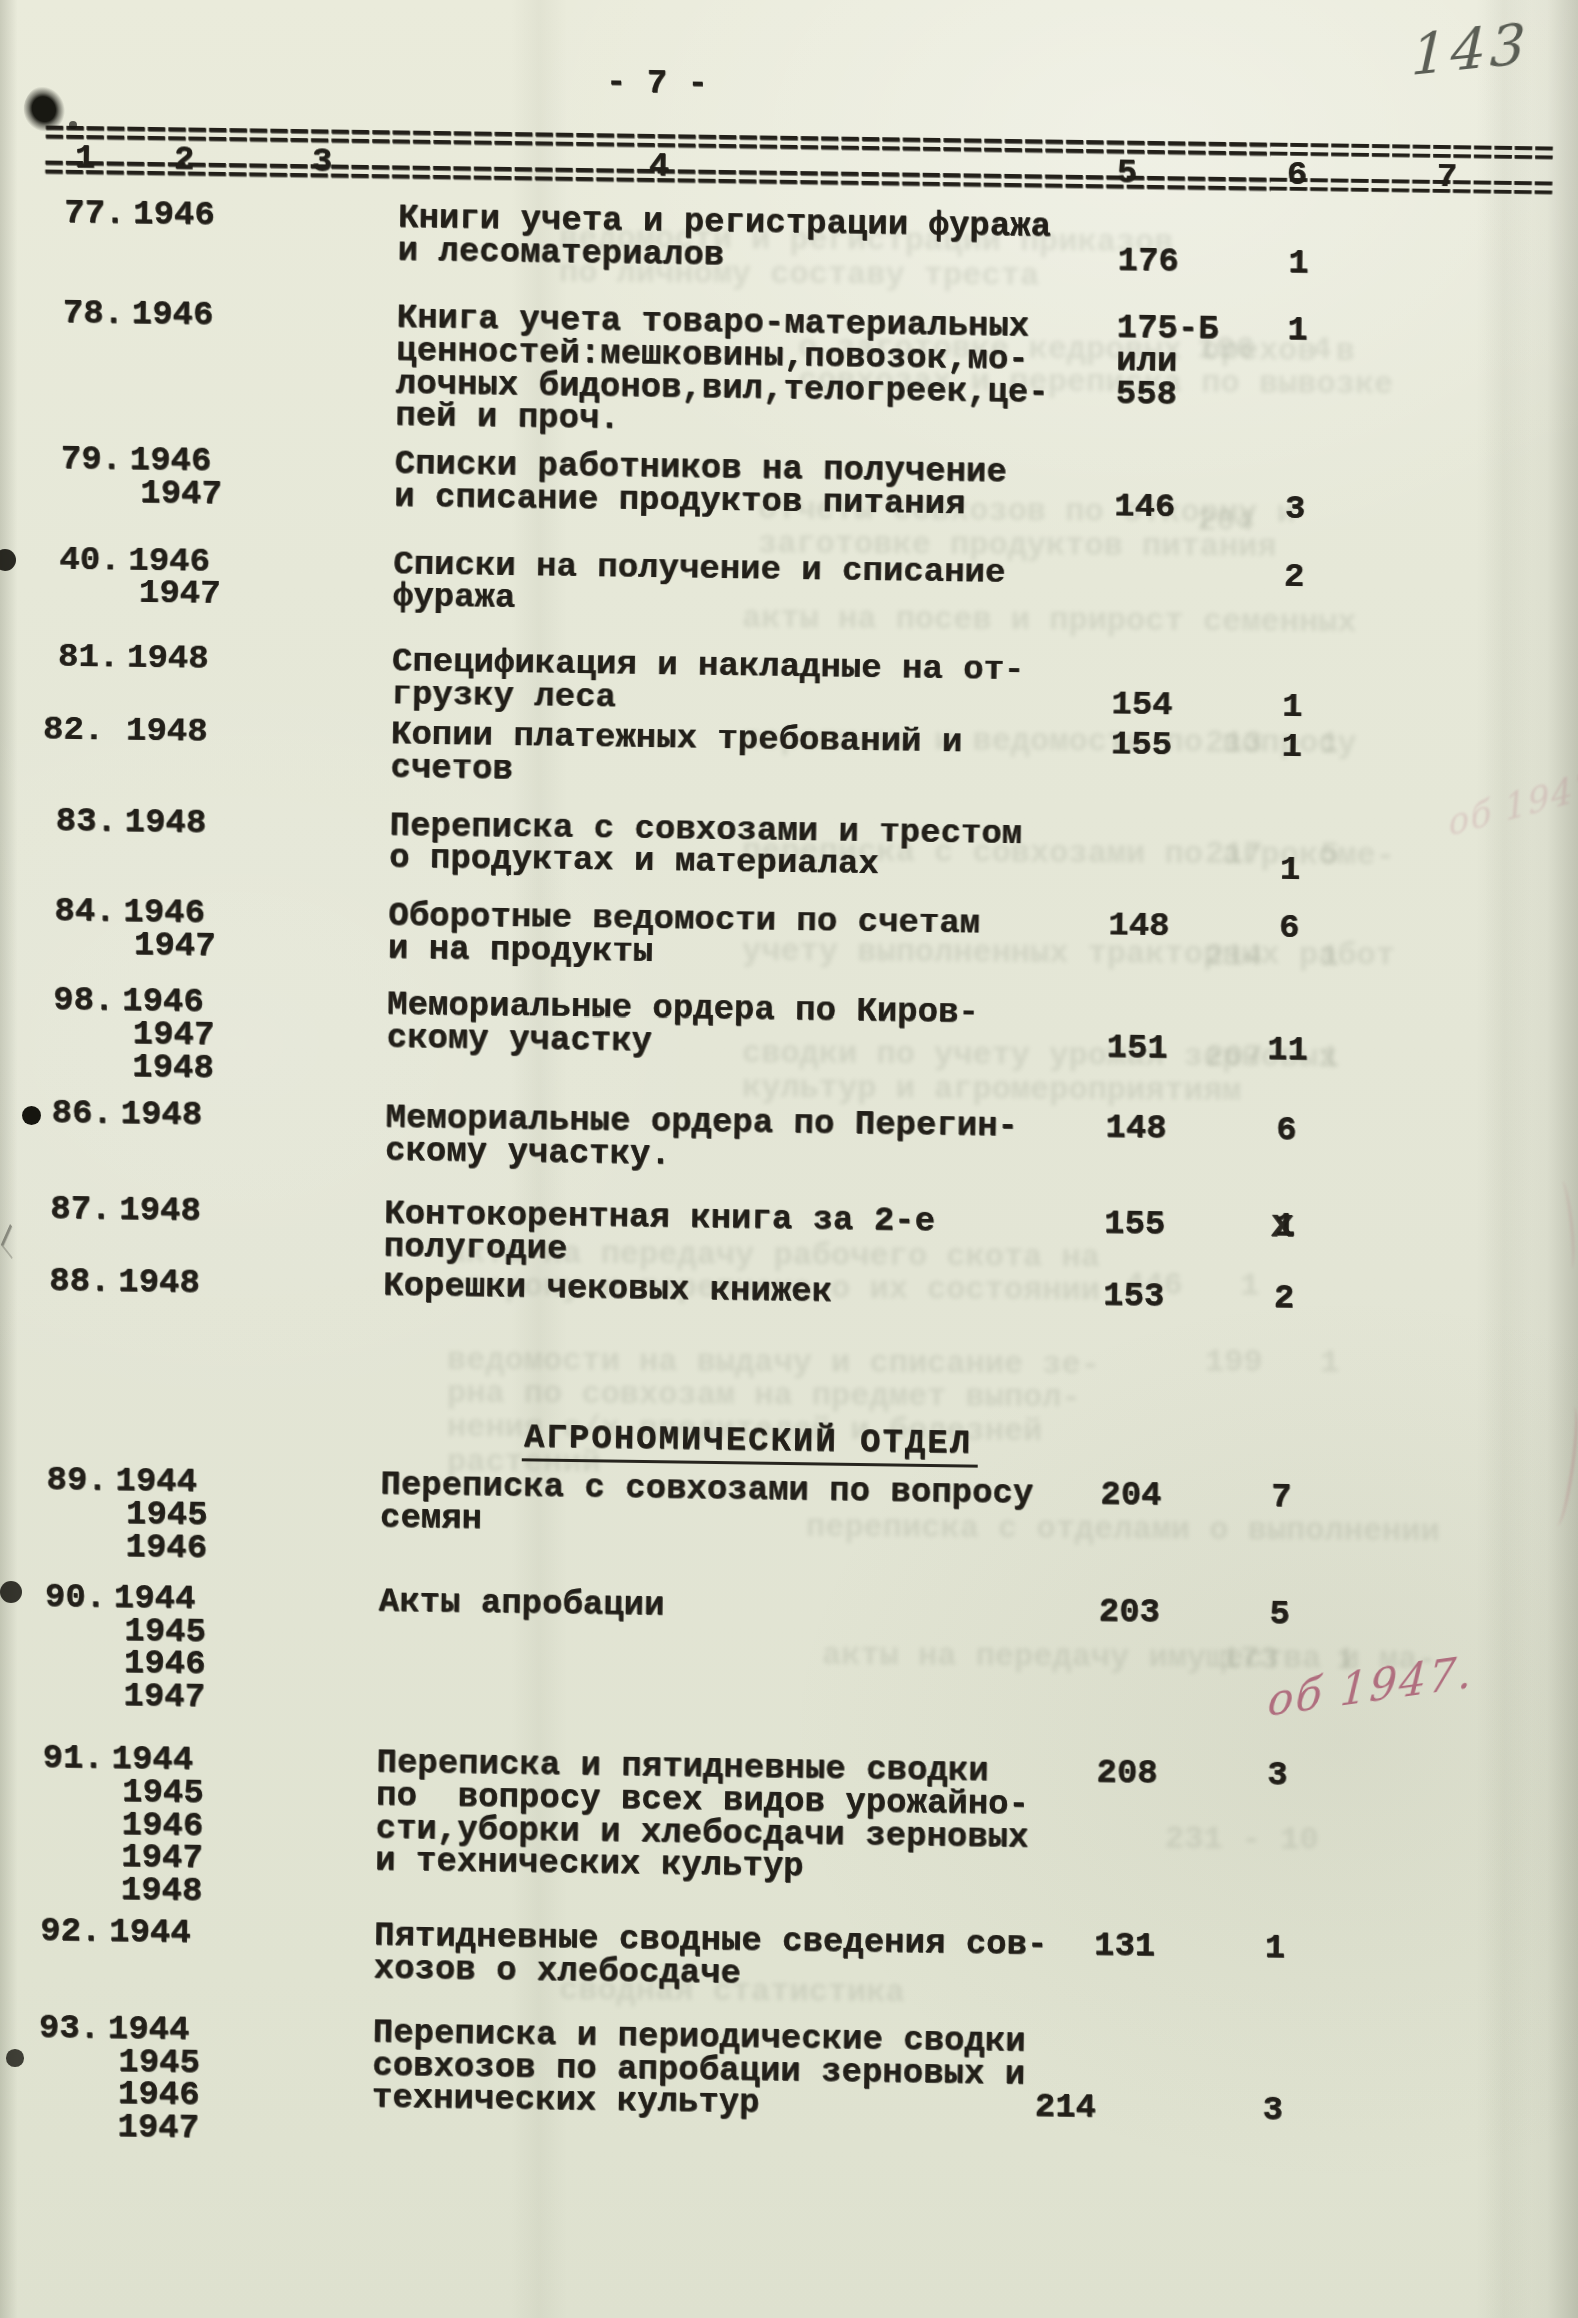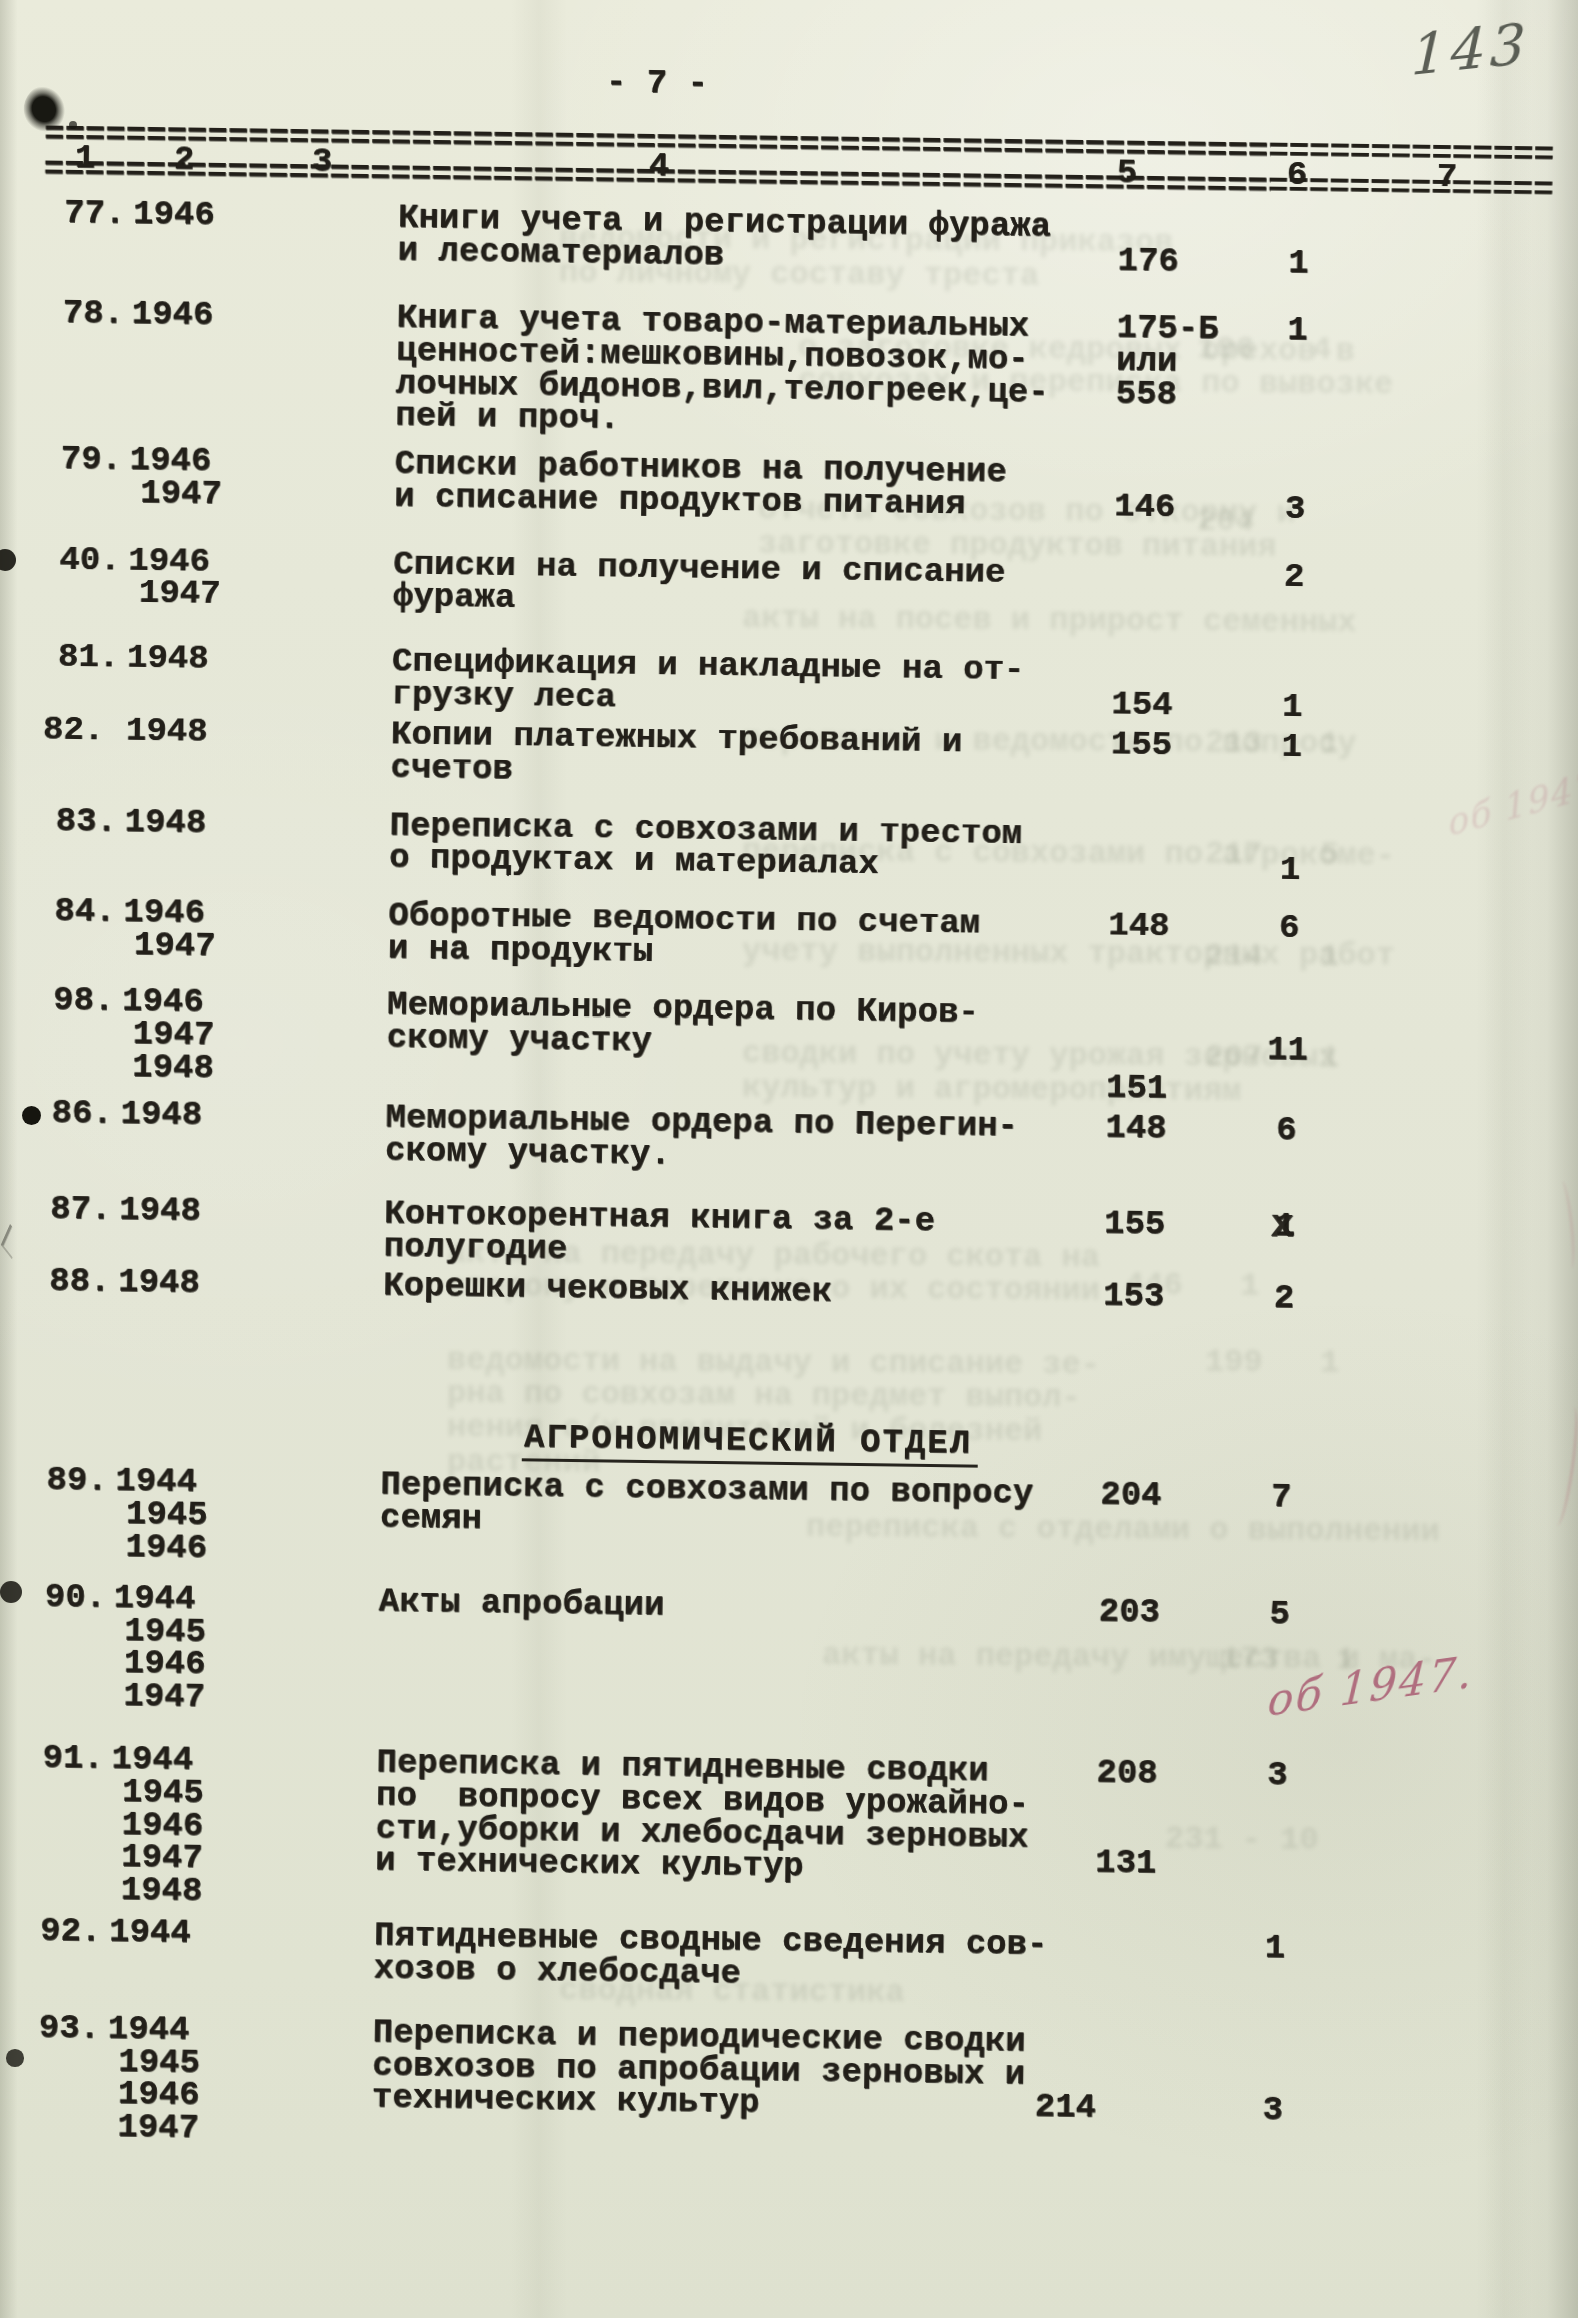--- a/index.html
+++ b/index.html
@@ -172,21 +172,21 @@
           <span class="t countcell" style="left: 1258px; top: 905px;"><span class="overwrap">6</span></span>
           <span class="t" style="left: 131px; top: 938px;">1947</span>
           <span class="t" style="left: 385px; top: 938px;">и на продукты</span>
         </div>
         <div>
           <span class="t" style="left: 51px; top: 994px;">98.</span>
           <span class="t" style="left: 120px; top: 994px;">1946</span>
           <span class="t" style="left: 385px; top: 994px;">Мемориальные ордера по Киров-</span>
           <span class="t" style="left: 131px; top: 1027px;">1947</span>
           <span class="t" style="left: 385px; top: 1027px;">скому участку</span>
-          <span class="t" style="left: 1105px; top: 1027px; margin-top: 40px;">151</span>
+          <span class="t" style="left: 1105px; top: 1027px;">151</span>
           <span class="t countcell" style="left: 1258px; top: 1027px;"><span class="overwrap">11</span></span>
           <span class="t" style="left: 131px; top: 1060px;">1948</span>
         </div>
         <div>
           <span class="t" style="left: 51px; top: 1107px;">86.</span>
           <span class="t" style="left: 120px; top: 1107px;">1948</span>
           <span class="t" style="left: 385px; top: 1107px;">Мемориальные ордера по Перегин-</span>
           <span class="t" style="left: 1105px; top: 1107px;">148</span>
           <span class="t countcell" style="left: 1258px; top: 1107px;"><span class="overwrap">6</span></span>
           <span class="t" style="left: 385px; top: 1140px;">скому участку.</span>
@@ -237,21 +237,21 @@
           <span class="t" style="left: 131px; top: 1818px;">1946</span>
           <span class="t" style="left: 385px; top: 1818px;">сти,уборки и хлебосдачи зерновых</span>
           <span class="t" style="left: 131px; top: 1850px;">1947</span>
           <span class="t" style="left: 385px; top: 1850px;">и технических культур</span>
           <span class="t" style="left: 131px; top: 1883px;">1948</span>
         </div>
         <div>
           <span class="t" style="left: 51px; top: 1925px;">92.</span>
           <span class="t" style="left: 120px; top: 1925px;">1944</span>
           <span class="t" style="left: 385px; top: 1925px;">Пятидневные сводные сведения сов-</span>
-          <span class="t" style="left: 1105px; top: 1842px;">131</span>
+          <span class="t" style="left: 1105px; top: 1925px;">131</span>
           <span class="t countcell" style="left: 1258px; top: 1925px;"><span class="overwrap">1</span></span>
           <span class="t" style="left: 385px; top: 1958px;">хозов о хлебосдаче</span>
         </div>
         <div>
           <span class="t" style="left: 51px; top: 2022px;">93.</span>
           <span class="t" style="left: 120px; top: 2022px;">1944</span>
           <span class="t" style="left: 385px; top: 2022px;">Переписка и периодические сводки</span>
           <span class="t" style="left: 131px; top: 2055px;">1945</span>
           <span class="t" style="left: 385px; top: 2055px;">совхозов по апробации зерновых и</span>
           <span class="t" style="left: 131px; top: 2087px;">1946</span>

